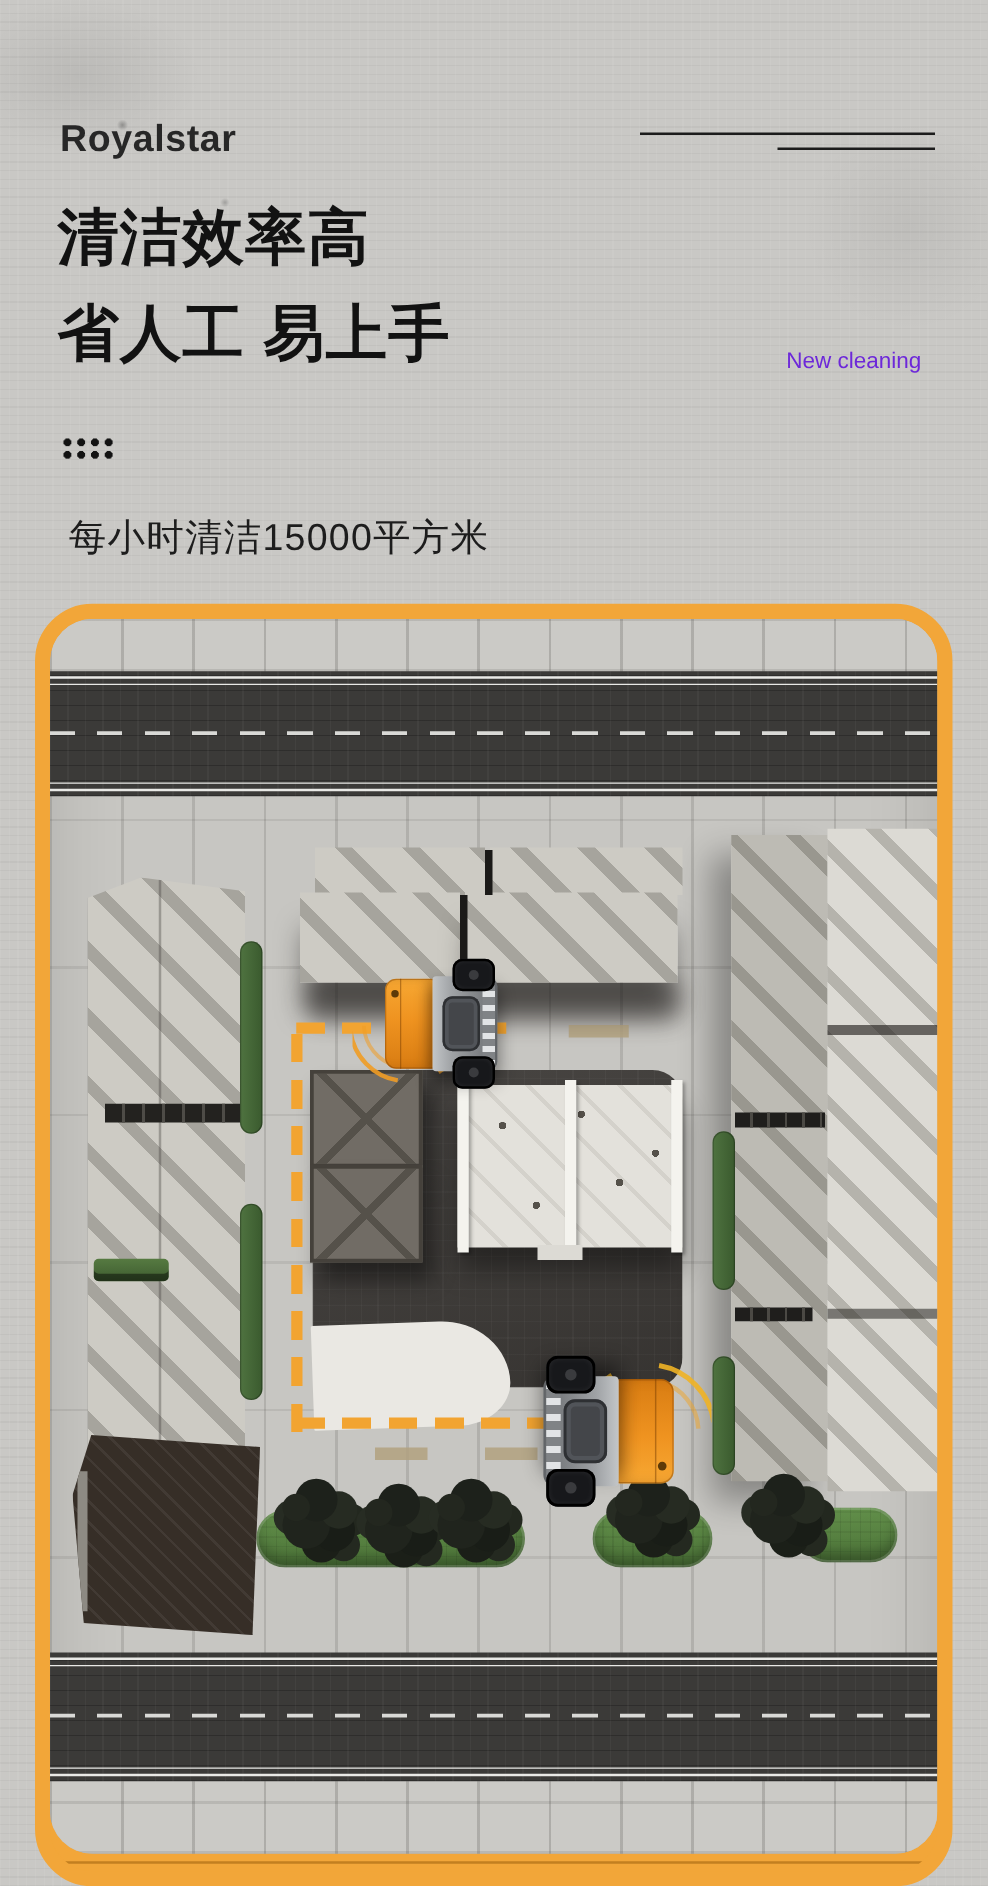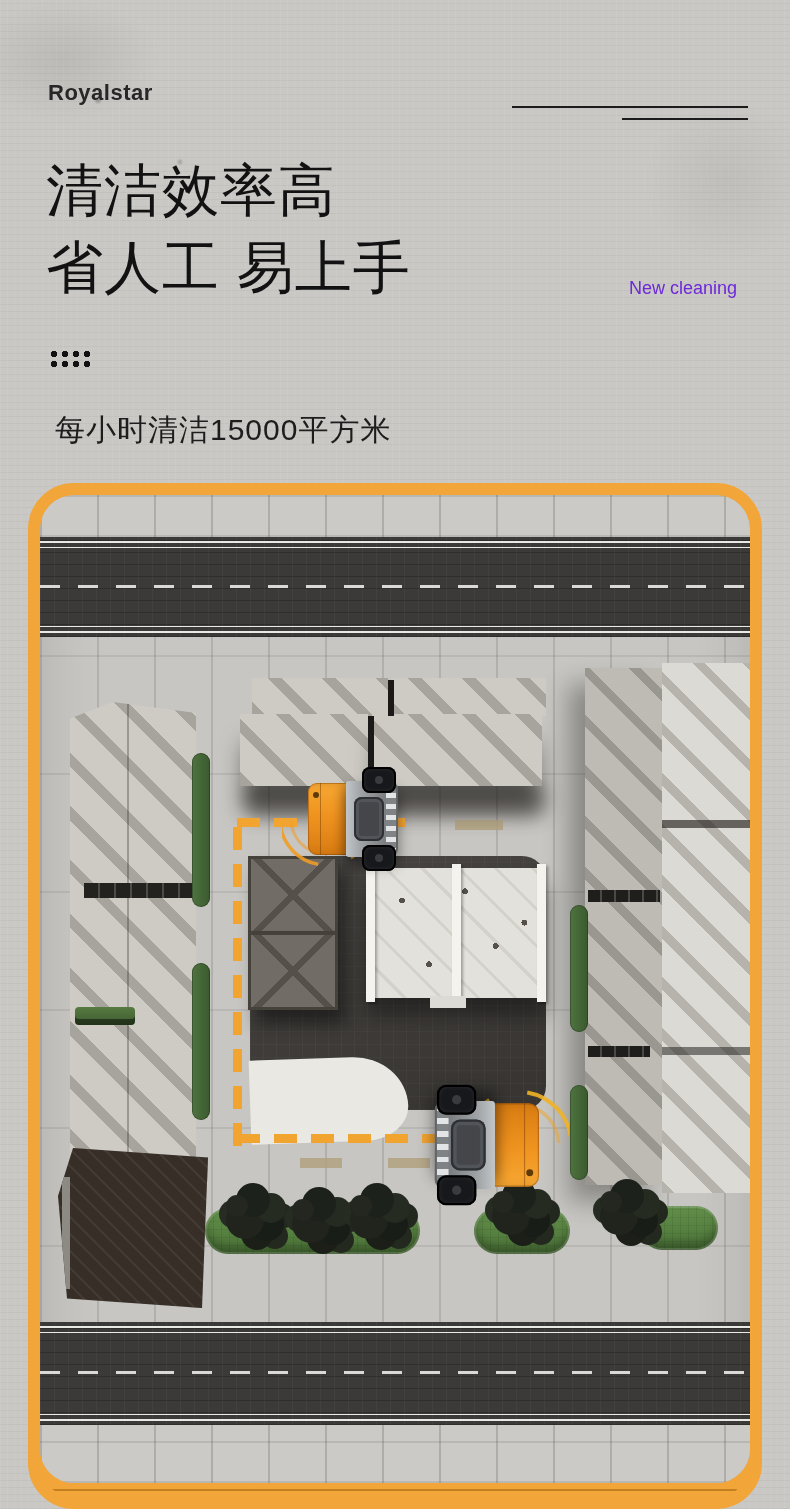--- a/index.html
+++ b/index.html
@@ -11,25 +11,25 @@
       radial-gradient(140px 90px at 8% 4%, rgba(0,0,0,.07), transparent 70%),
       radial-gradient(120px 120px at 92% 12%, rgba(0,0,0,.05), transparent 70%),
       radial-gradient(6px 6px at 98px 100px, rgba(40,40,40,.35), transparent 75%),
       radial-gradient(5px 5px at 180px 162px, rgba(40,40,40,.25), transparent 75%),
       repeating-linear-gradient(90deg, rgba(255,255,255,.06) 0 1px, transparent 1px 7px),
       repeating-linear-gradient(0deg, rgba(0,0,0,.035) 0 1px, transparent 1px 7px);
   }
   .abs{position:absolute;}
 
   
-  .logo{left:48px;top:80px;font-size:22px;font-weight:700;letter-spacing:.5px;color:#272727;}
+  .logo{left:48px;top:95px;font-size:30px;font-weight:700;letter-spacing:.5px;color:#272727;}
   .hline{height:2px;background:#1c1c1c;}
   .hline1{left:512px;top:106px;width:236px;}
   .hline2{left:622px;top:118px;width:126px;}
-  .headline{left:46px;top:152px;font-size:57px;line-height:77px;font-weight:400;color:#121212;letter-spacing:1px;white-space:pre-line;}
+  .headline{left:46px;top:152px;font-size:49px;line-height:77px;font-weight:700;color:#121212;letter-spacing:1px;white-space:pre-line;}
   .tagline{right:53px;top:278px;font-size:18px;color:#6d28d9;}
   .dots{left:50px;top:350px;width:41px;height:20px;
     background-image:radial-gradient(circle 3.2px at 4px 4px,#121212 97%,transparent 100%);
     background-size:11px 10px;}
   .subtitle{left:55px;top:410px;font-size:30px;color:#1d1d1d;font-weight:500;letter-spacing:1px;}
 
   
   .card{left:28px;top:483px;width:734px;height:1026px;box-sizing:border-box;
     border:12px solid #F2A639;border-radius:46px;background:#F2A639;overflow:hidden;}
   .card-sep{left:10px;right:10px;bottom:6px;height:2px;background:rgba(145,88,8,.5);border-radius:2px;}

